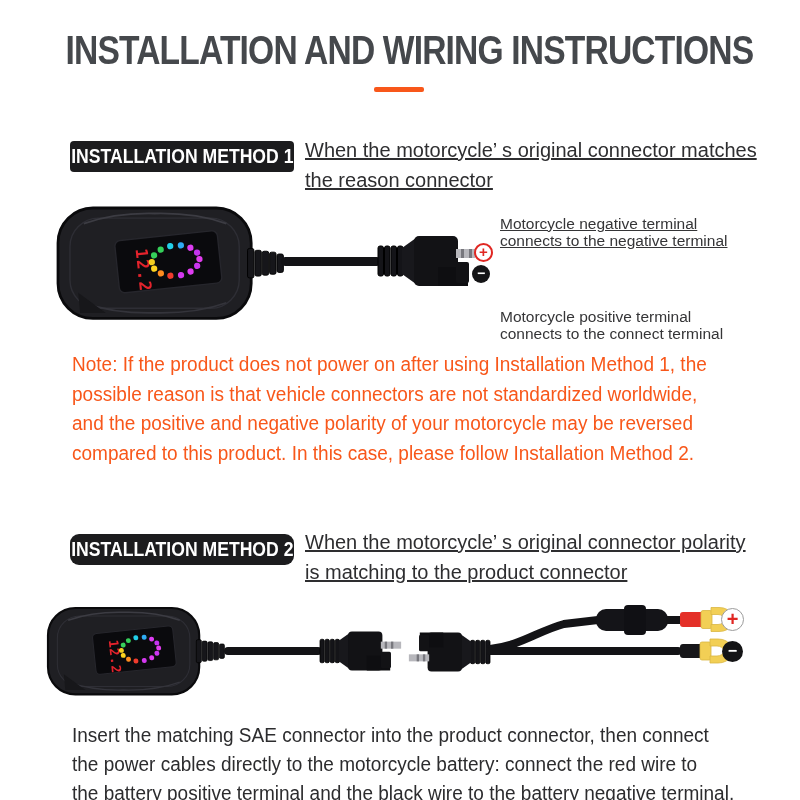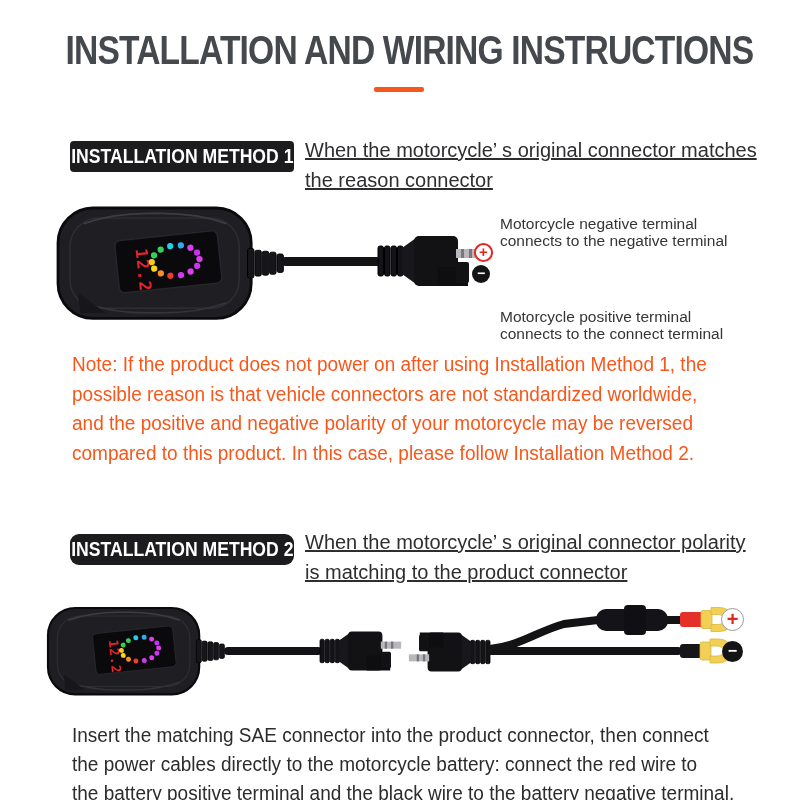--- a/index.html
+++ b/index.html
@@ -35,21 +35,21 @@
          color:#e02722;font-size:15px;line-height:14px;font-weight:bold;}
   .minus1{left:472px;top:265px;width:18px;height:18px;background:#141416;color:#fff;
           font-size:14px;line-height:17px;font-weight:bold;}
   .plus2{left:721px;top:608px;width:23px;height:23px;background:#fff;border:1.5px solid #9c9c9c;
          color:#e02722;font-size:20px;line-height:20px;font-weight:bold;}
   .minus2{left:722px;top:641px;width:21px;height:21px;background:#141416;color:#fff;
           font-size:16px;line-height:20px;font-weight:bold;}
 
   
   .tnote{position:absolute;left:500px;font-size:15.5px;line-height:16.5px;color:#353537;white-space:nowrap;}
-  .tnote1{top:216px;}
+  .tnote1{top:216px;text-decoration:underline;}
   .tnote2{top:263px;margin-top:46px;}
 
   
   .note{position:absolute;left:72px;top:350px;font-size:20px;line-height:29.5px;color:#f8571a;
         white-space:nowrap;transform:scaleX(0.95);transform-origin:left top;}
 
   
   .footer{position:absolute;left:72px;top:721px;font-size:20px;line-height:29px;color:#2c2c2e;
           white-space:nowrap;transform:scaleX(0.95);transform-origin:left top;}
 </style>

